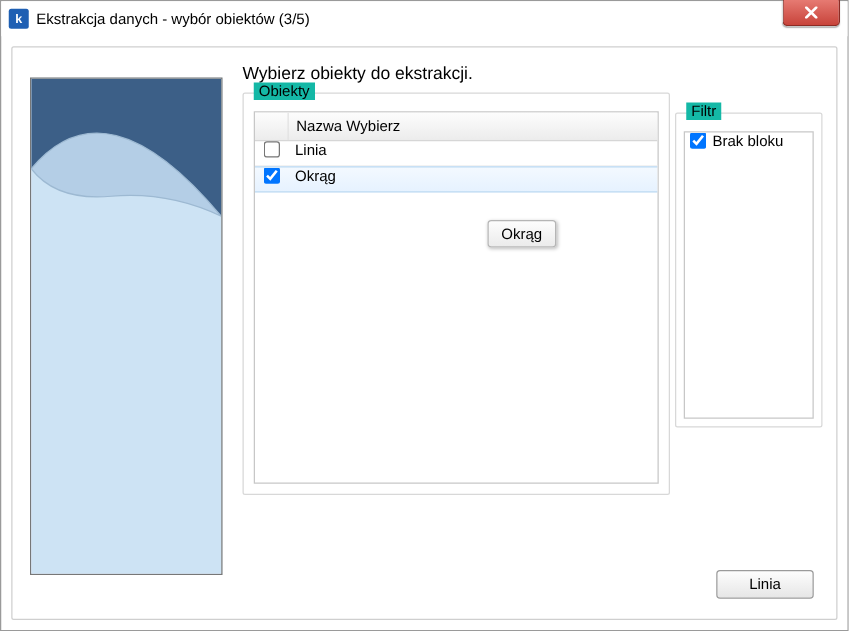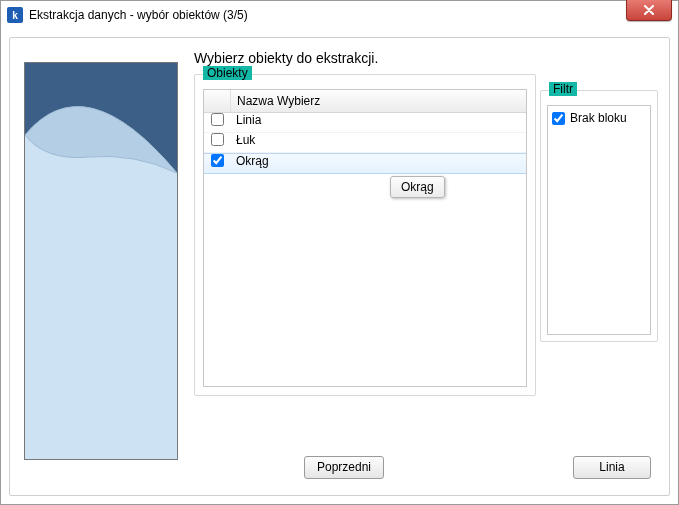--- a/index.html
+++ b/index.html
@@ -22,21 +22,21 @@
   .hdr .chkcol{width:26px;height:100%;border-right:1px solid #e1e1e1}
   .hdr .namecol{flex:1;padding-left:6px;font-size:12px}
   .rows{}
   .row{height:19px;display:flex;align-items:flex-start;border-bottom:1px solid #f2f2f2}
   .row.sel{background:linear-gradient(to bottom,#f3f9ff,#e6f2ff);border:1px solid #b6d6f2;border-left:none;border-right:none}
   .row .cb{width:26px;display:flex;align-items:center;justify-content:center}
   .row .nm{flex:1;padding-left:6px}
   input[type=checkbox]{width:13px;height:13px;margin:0}
   .tooltip{position:absolute;left:186px;top:86px;background:linear-gradient(to bottom,#fdfdfd,#ebebeb);border:1px solid #b5b5b5;border-radius:3px;padding:3px 10px;font-size:12px;box-shadow:1px 1px 3px rgba(0,0,0,.25)}
   .filterlist{position:absolute;left:6px;right:6px;top:14px;bottom:6px;border:1px solid #c7c7c7;background:#fff}
-  .frow{height:19px;display:flex;align-items:flex-end;padding-left:4px;gap:5px}
+  .frow{height:19px;display:flex;align-items:flex-start;padding-left:4px;gap:5px}
   .btnbar{position:absolute;left:172px;right:0;bottom:2px;height:28px;display:flex;align-items:center}
   .btn{height:23px;min-width:78px;border:1px solid #9a9a9a;border-radius:3px;background:linear-gradient(to bottom,#fdfdfd,#e6e6e6);font-size:12px;font-family:inherit;padding:0 12px;cursor:default}
   .btn.def{border:1px solid #4a90d9;box-shadow:0 0 0 1px #a7cef0 inset}
   .spacer{flex:1}
 </style>
 </head>
 <body>
 
 <div class="wrap">
   <div class="titlebar">
@@ -69,26 +69,20 @@
             <div class="chkcol"></div>
             <div class="namecol">Nazwa Wybierz</div>
           </div>
           <div class="rows" id="obj-rows">
               <div class="row">
                 <div class="cb">
                   <input type="checkbox" style="">
                 </div>
                 <div class="nm">Linia</div>
               </div>
-              <div class="row">
-                <div class="cb">
-                  <input type="checkbox" style="">
-                </div>
-                <div class="nm">Łuk</div>
-              </div>
               <div class="row sel">
                 <div class="cb">
                   <input type="checkbox" checked="" style="">
                 </div>
                 <div class="nm">Okrąg</div>
               </div>
             </div>
           <div class="tooltip">Okrąg</div>
         </div>
       </div>
@@ -100,21 +94,20 @@
               <div class="frow">
                 <input type="checkbox" checked="" style="">
                 <span>Brak bloku</span>
               </div>
             </div>
         </div>
       </div>
 
       <div class="btnbar">
         <div style="width:110px"></div>
-        <button class="btn">Poprzedni</button>
         <div style="width:54px"></div>
         <div class="spacer"></div>
         <button class="btn">Linia</button>
         <div style="width:6px"></div>
       </div>
 
     </div>
   </div>
 </div>
 

